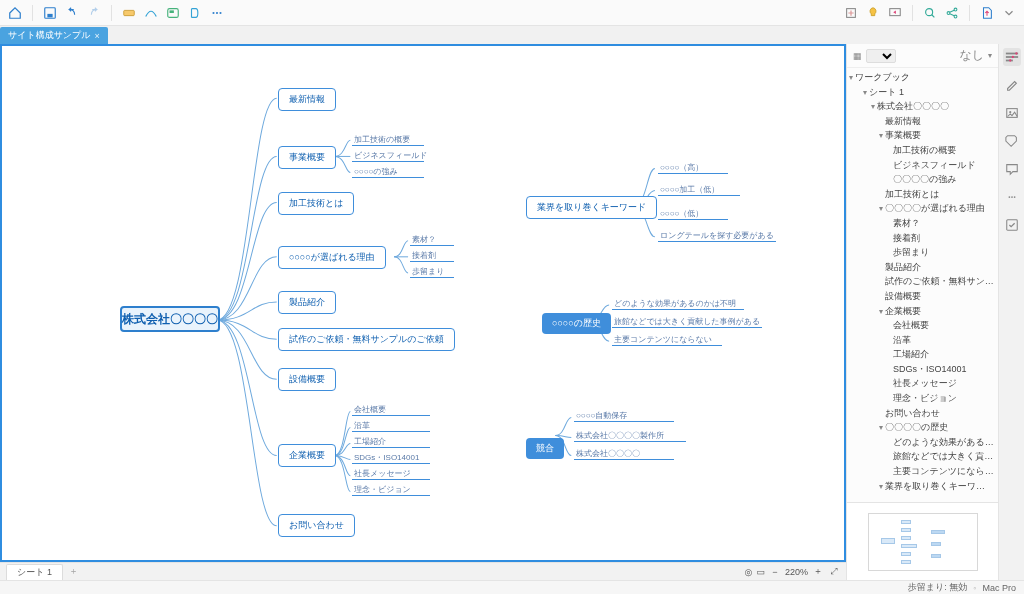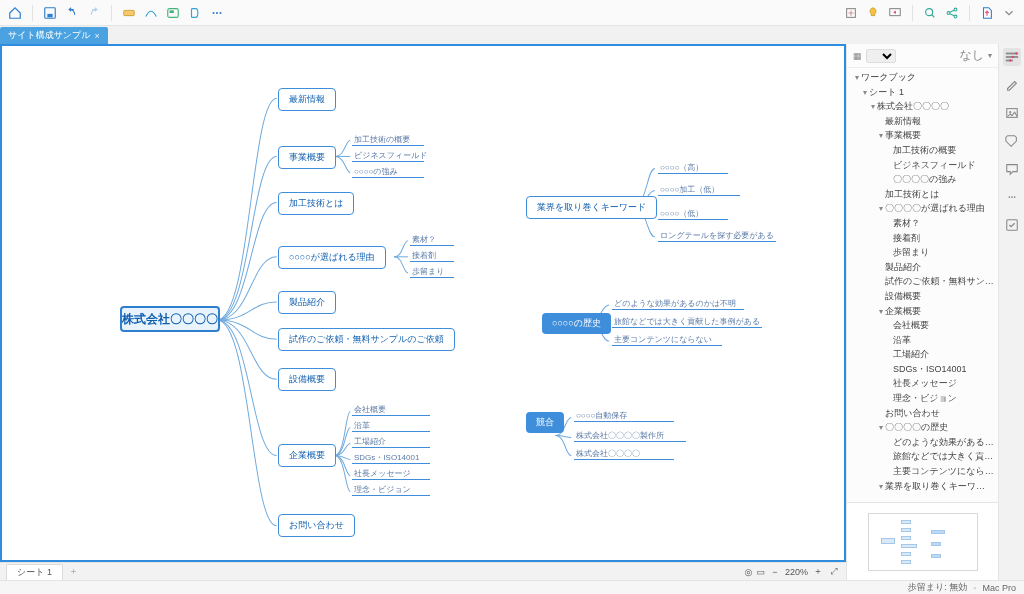--- a/index.html
+++ b/index.html
@@ -283,21 +283,21 @@
       <div class="node pill" style="left:540px;top:267px">
           <span>○○○○の歴史</span>
         </div>
       <div class="lbl" style="left:612px;top:252px">どのような効果があるのかは不明</div>
         <div class="rule" style="left:610px;top:263px;width:132px"></div>
       <div class="lbl" style="left:612px;top:270px">旅館などでは大きく貢献した事例がある</div>
         <div class="rule" style="left:610px;top:281px;width:150px"></div>
       <div class="lbl" style="left:612px;top:288px">主要コンテンツにならない</div>
         <div class="rule" style="left:610px;top:299px;width:110px"></div>
 
-      <div class="node pill" style="left:524px;top:366px">
+      <div class="node pill" style="left:524px;top:392px">
           <span>競合</span>
         </div>
       <div class="lbl" style="left:574px;top:364px">○○○○自動保存</div>
         <div class="rule" style="left:572px;top:375px;width:100px"></div>
       <div class="lbl" style="left:574px;top:384px">株式会社〇〇〇〇製作所</div>
         <div class="rule" style="left:572px;top:395px;width:112px"></div>
       <div class="lbl" style="left:574px;top:402px">株式会社〇〇〇〇</div>
         <div class="rule" style="left:572px;top:413px;width:100px"></div>
     </div>
 
@@ -318,21 +318,21 @@
 
   <div class="outline">
     <div class="outline-ctl">
       <span style="color:#888">▦</span>
       <select><option>　</option></select>
       <div class="spacer"></div>
       <span style="font-size:12px;color:#888">なし</span>
       <span style="color:#888;font-size:8px">▾</span>
     </div>
     <div class="tree" id="outline-tree">
-        <div class="ti" style="padding-left: 6px;"><span class="tcaret">▾</span>ワークブック</div>
+        <div class="ti" style="padding-left: 0;"><span class="tcaret">▾</span>ワークブック</div>
         <div class="ti" style="padding-left: 14px;"><span class="tcaret">▾</span>シート 1</div>
         <div class="ti" style="padding-left: 22px;"><span class="tcaret">▾</span>株式会社〇〇〇〇</div>
         <div class="ti" style="padding-left: 30px;"><span class="tcaret"></span>最新情報</div>
         <div class="ti" style="padding-left: 30px;"><span class="tcaret">▾</span>事業概要</div>
         <div class="ti" style="padding-left: 38px;"><span class="tcaret"></span>加工技術の概要</div>
         <div class="ti" style="padding-left: 38px;"><span class="tcaret"></span>ビジネスフィールド</div>
         <div class="ti" style="padding-left: 38px;"><span class="tcaret"></span>〇〇〇〇の強み</div>
         <div class="ti" style="padding-left: 30px;"><span class="tcaret"></span>加工技術とは</div>
         <div class="ti" style="padding-left: 30px;"><span class="tcaret">▾</span>〇〇〇〇が選ばれる理由</div>
         <div class="ti" style="padding-left: 38px;"><span class="tcaret"></span>素材？</div>

